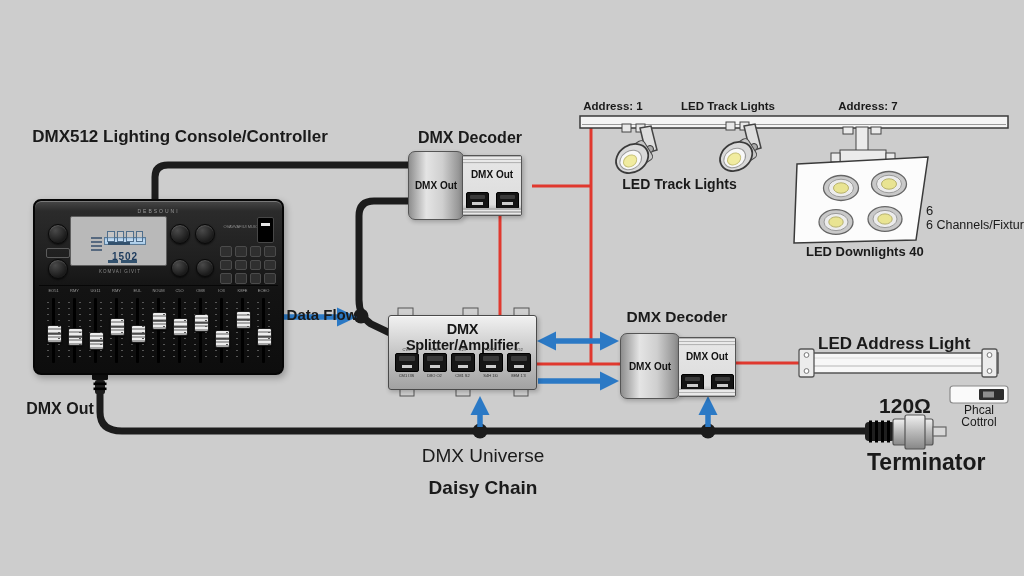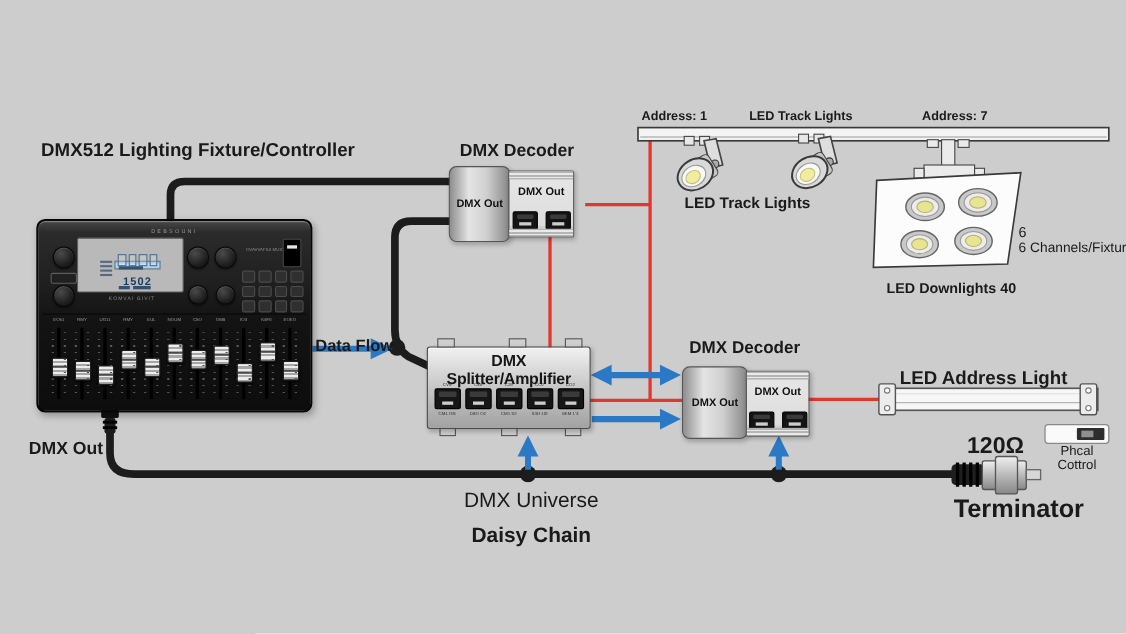--- a/index.html
+++ b/index.html
@@ -224,32 +224,32 @@
       <rect x="869" y="420.5" width="3" height="22" fill="#000"></rect>
       <rect x="875" y="420.5" width="3" height="22" fill="#000"></rect>
       <rect x="881" y="420.5" width="3" height="22" fill="#000"></rect>
       <rect x="887" y="420.5" width="3" height="22" fill="#000"></rect>
       <rect x="893" y="419" width="40" height="26" rx="2" fill="url(#gradMetal)" stroke="#555" stroke-width="1.2"></rect>
       <rect x="905" y="415" width="20" height="34" rx="2" fill="url(#gradMetal)" stroke="#555" stroke-width="1.2"></rect>
       <rect x="933" y="427" width="13" height="9" fill="#d8d8d8" stroke="#666" stroke-width="1.2"></rect>
     </g>
   </svg>
 
-  <div class="lbl ctr" style="left:30px;top:128px;width:300px;font-size:17px;font-weight:700;">DMX512 Lighting Fixture/Controller</div>
+  <div class="lbl ctr" style="left:30px;top:128px;width:300px;font-size:17px;font-weight:700;">DMX512 Lighting Console/Controller</div>
   <div class="lbl ctr" style="left:20px;top:400px;width:80px;font-size:16px;font-weight:700;">DMX Out</div>
   <div class="lbl ctr" style="left:280px;top:293px;width:84px;font-size:15px;font-weight:600;margin-top:14px;">Data Flow</div>
   <div class="lbl ctr" style="left:409px;top:129px;width:122px;font-size:16px;font-weight:700;">DMX Decoder</div>
   <div class="lbl ctr" style="left:618px;top:308px;width:118px;font-size:15.5px;font-weight:700;">DMX Decoder</div>
   <div class="lbl ctr" style="left:575px;top:100px;width:76px;font-size:11.5px;font-weight:600;">Address: 1</div>
   <div class="lbl ctr" style="left:674px;top:100px;width:108px;font-size:11.5px;font-weight:600;">LED Track Lights</div>
   <div class="lbl ctr" style="left:830px;top:100px;width:76px;font-size:11.5px;font-weight:600;">Address: 7</div>
   <div class="lbl ctr" style="left:622px;top:177px;width:115px;font-size:14px;font-weight:700;">LED Track Lights</div>
   <div class="lbl" style="left:926px;top:204px;font-size:13px;font-weight:500;">6</div>
   <div class="lbl" style="left:926px;top:219px;font-size:12.5px;font-weight:500;">6 Channels/Fixture</div>
-  <div class="lbl ctr" style="left:806px;top:245px;width:110px;font-size:13px;font-weight:600;margin-top:10px;">LED Downlights 40</div>
+  <div class="lbl ctr" style="left:806px;top:245px;width:110px;font-size:13px;font-weight:600;">LED Downlights 40</div>
   <div class="lbl ctr" style="left:818px;top:335px;width:120px;font-size:17px;font-weight:700;">LED Address Light</div>
   <div class="lbl ctr" style="left:950px;top:404px;width:58px;font-size:12px;font-weight:500;">Phcal</div>
   <div class="lbl ctr" style="left:950px;top:416px;width:58px;font-size:12px;font-weight:500;">Cottrol</div>
   <div class="lbl ctr" style="left:870px;top:394px;width:70px;font-size:21px;font-weight:700;">120Ω</div>
   <div class="lbl ctr" style="left:867px;top:450px;width:100px;font-size:23px;font-weight:700;">Terminator</div>
   <div class="lbl ctr" style="left:408px;top:446px;width:150px;font-size:19px;font-weight:400;">DMX Universe</div>
   <div class="lbl ctr" style="left:408px;top:478px;width:150px;font-size:19px;font-weight:600;">Daisy Chain</div>
 
   <div class="console">
     <div class="c-brand">DEBSOUNI</div>

